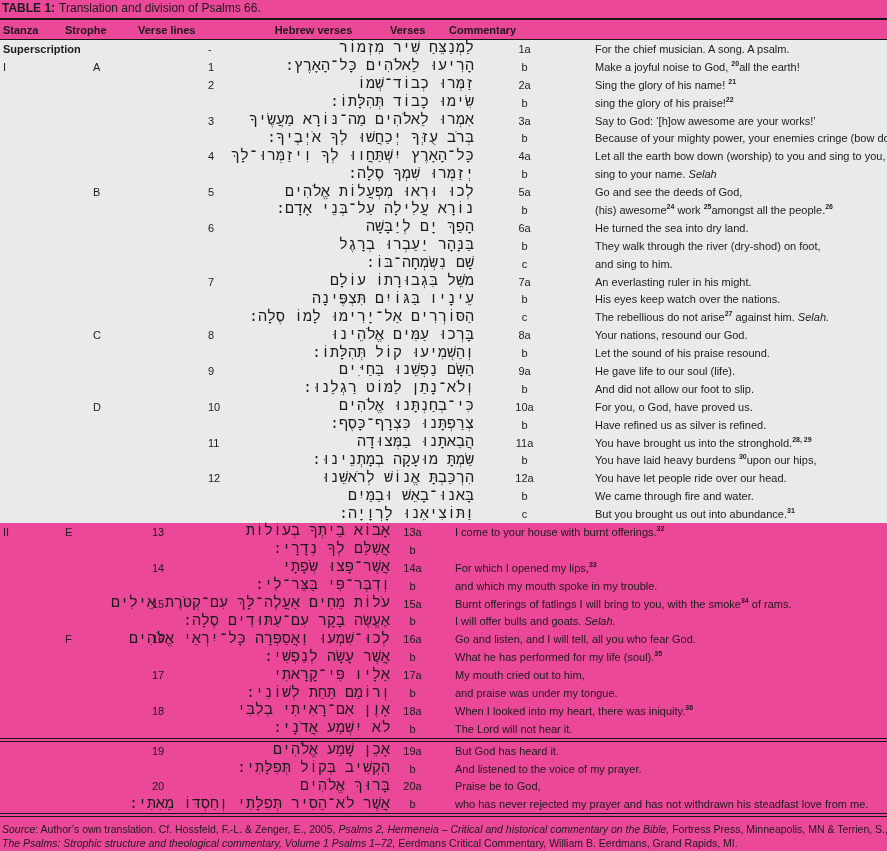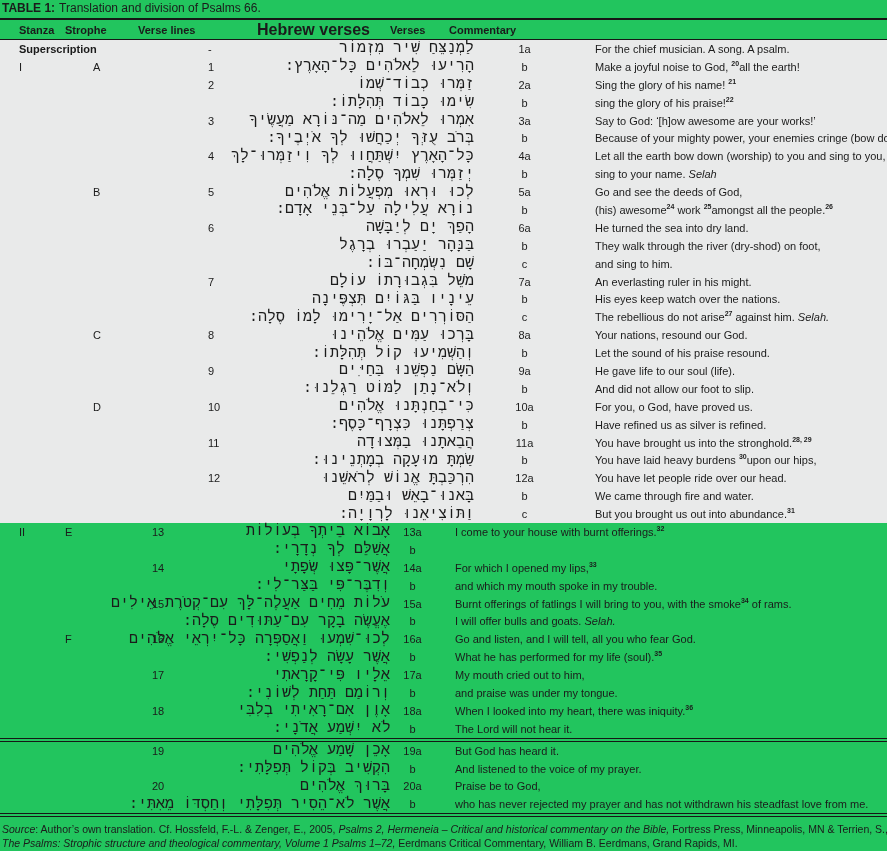--- a/index.html
+++ b/index.html
@@ -1,33 +1,33 @@
 <!DOCTYPE html>
 <html><head>
 <meta charset="utf-8">
 <style>
   html,body{margin:0;padding:0;background:#fff;}
-  .page{width:887px;height:851px;background:#22c55e;font-family:"Liberation Sans",sans-serif;
+  .page{width:887px;height:851px;background:#ec4899;font-family:"Liberation Sans",sans-serif;
         color:#1b1b1b;box-sizing:border-box;padding-top:1px;overflow:hidden;}
   .caption{font-size:12px;line-height:13px;padding:1px 0 3px 2px;white-space:nowrap;}
   .cap-label{font-weight:700;margin-right:4px;}
   .rule-top{border-top:2px solid #161616;}
   .rule-mid{border-top:1.5px solid #161616;}
   .grid6{display:grid;grid-template-columns:60px 77px 100px 153px 45px 1fr;align-items:center;}
   .t-header{height:19px;font-weight:700;font-size:11px;}
   .t-row{height:17.9px;font-size:11px;}
   .t-row.shaded{background:#e9eaea;gap:28px;}
   .c{white-space:nowrap;overflow:visible;}
-  .c.stanza{padding-left:19px;}
+  .c.stanza{padding-left:3px;}
   .c.strophe{padding-left:5px;}
   .c.vlines{padding-left:15px;}
   .c.hebrew{text-align:right;direction:rtl;font-family:Liberation Mono, monospace;font-size:15px;}
   .c.verse{text-align:center;}
   .c.transl{padding-left:20px;}
-  .t-header .c.hebrew{direction:ltr;text-align:center;font-family:"Liberation Sans",sans-serif;font-size:16px;}
+  .t-header .c.hebrew{direction:ltr;text-align:center;font-family:"Liberation Sans",sans-serif;font-size:11px;}
   .t-header .c.verse{text-align:left;}
   .t-header .c.transl{padding-left:14px;}
   .t-header .c.vlines{padding-left:1px;}
   sup{font-size:7px;font-weight:700;line-height:0;vertical-align:super;}
   i{font-style:italic;}
   .bold{font-weight:700;}
   .double-rule{height:2px;border-top:1.5px solid #161616;border-bottom:1.5px solid #161616;}
   .source{font-size:10.5px;line-height:14px;margin-top:5px;padding-left:2px;}
   .source .line{white-space:nowrap;}
 </style>

